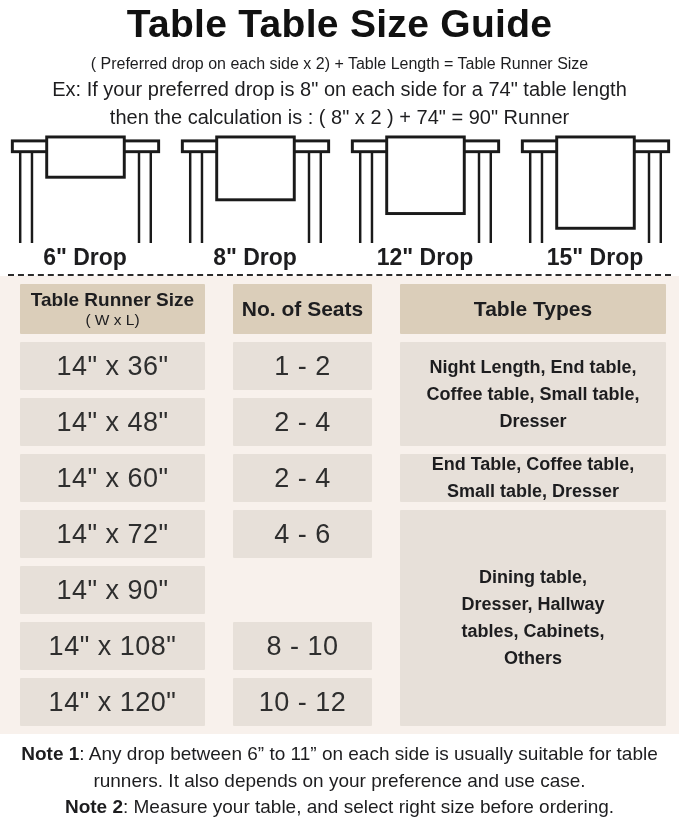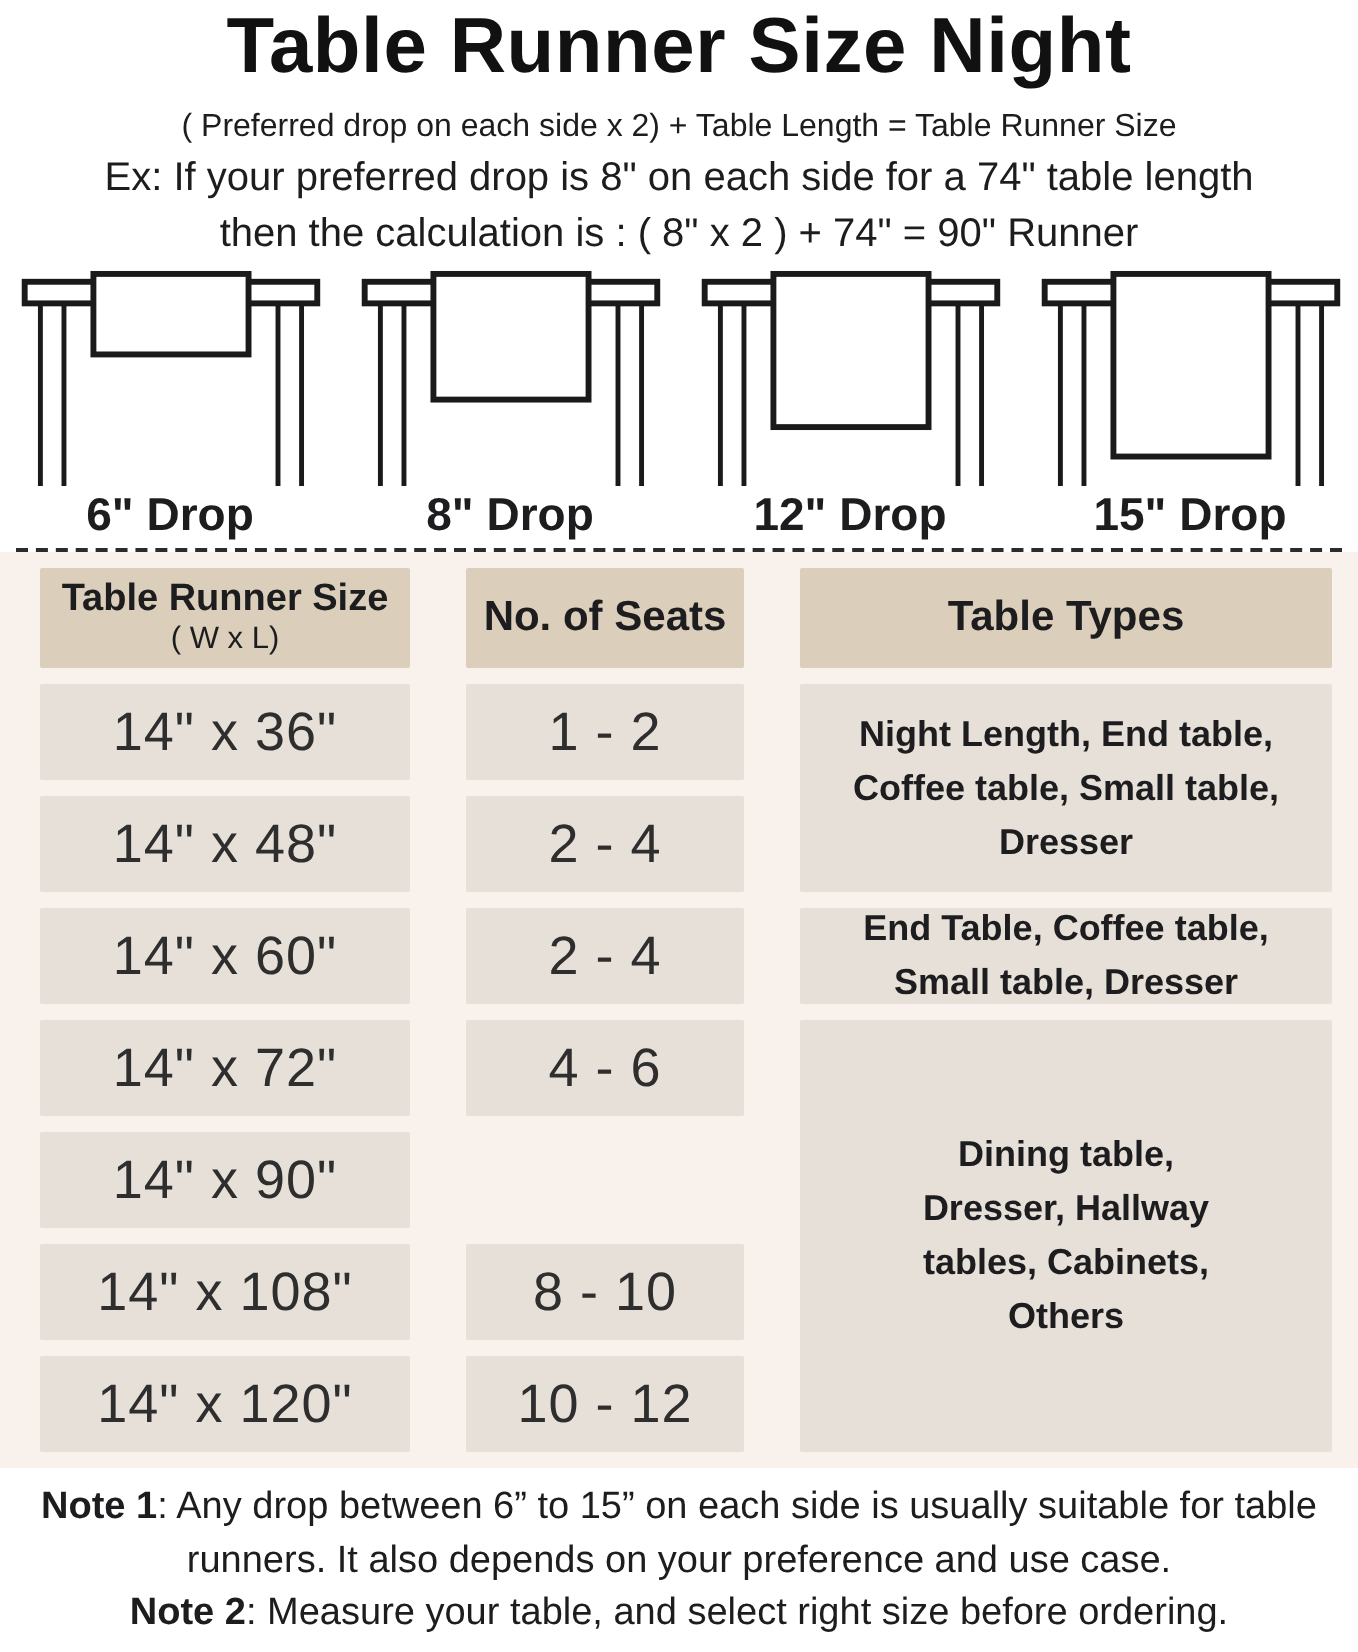--- a/index.html
+++ b/index.html
@@ -49,21 +49,21 @@
   .val{font-size:27px;font-weight:400;color:#2e2e2e;letter-spacing:0.5px;}
   .types{font-size:18px;font-weight:bold;line-height:1.5;padding:0 10px;}
   .types.tight{padding:0 48px;}
   
   .notes{margin-top:7px;text-align:center;font-size:19px;line-height:1.4;padding:0 6px;}
   .note-label{font-weight:bold;}
 </style>
 </head>
 <body>
 
-<div class="title">Table Runner Size Night</div>
+<div class="title">Table Table Size Guide</div>
 <div class="formula">( Preferred drop on each side x 2) + Table Length = Table Runner Size</div>
 <div class="exline">Ex: If your preferred drop is 8" on each side for a 74" table length</div>
 <div class="exline">then the calculation is : ( 8" x 2 ) + 74" = 90" Runner</div>
 
 <div class="figrow">
 
   <div class="fig">
     <svg viewBox="0 0 170 110" aria-hidden="true">
       <rect class="leg-shape" x="19" y="14" width="12" height="100"></rect>
       <rect class="leg-shape" x="140" y="14" width="12" height="100"></rect>
@@ -137,15 +137,15 @@
     <div class="cell val" style="grid-area:8/2">10 - 12</div>
 
     <div class="cell types" style="grid-area:2/3/span 2/4">Night Length, End table, Coffee table, Small table, Dresser</div>
     <div class="cell types" style="grid-area:4/3">End Table, Coffee table, Small table, Dresser</div>
     <div class="cell types tight" style="grid-area:5/3/span 4/4">Dining table, Dresser, Hallway tables, Cabinets, Others</div>
 
   </div>
 </div>
 
 <div class="notes">
-  <div><span class="note-label">Note 1</span><span>: Any drop between 6” to 15” on each side is usually suitable for table runners. It also depends on your preference and use case.</span></div>
+  <div><span class="note-label">Note 1</span><span>: Any drop between 6” to 11” on each side is usually suitable for table runners. It also depends on your preference and use case.</span></div>
   <div><span class="note-label">Note 2</span><span>: Measure your table, and select right size before ordering.</span></div>
 </div>
 
 </body></html>

